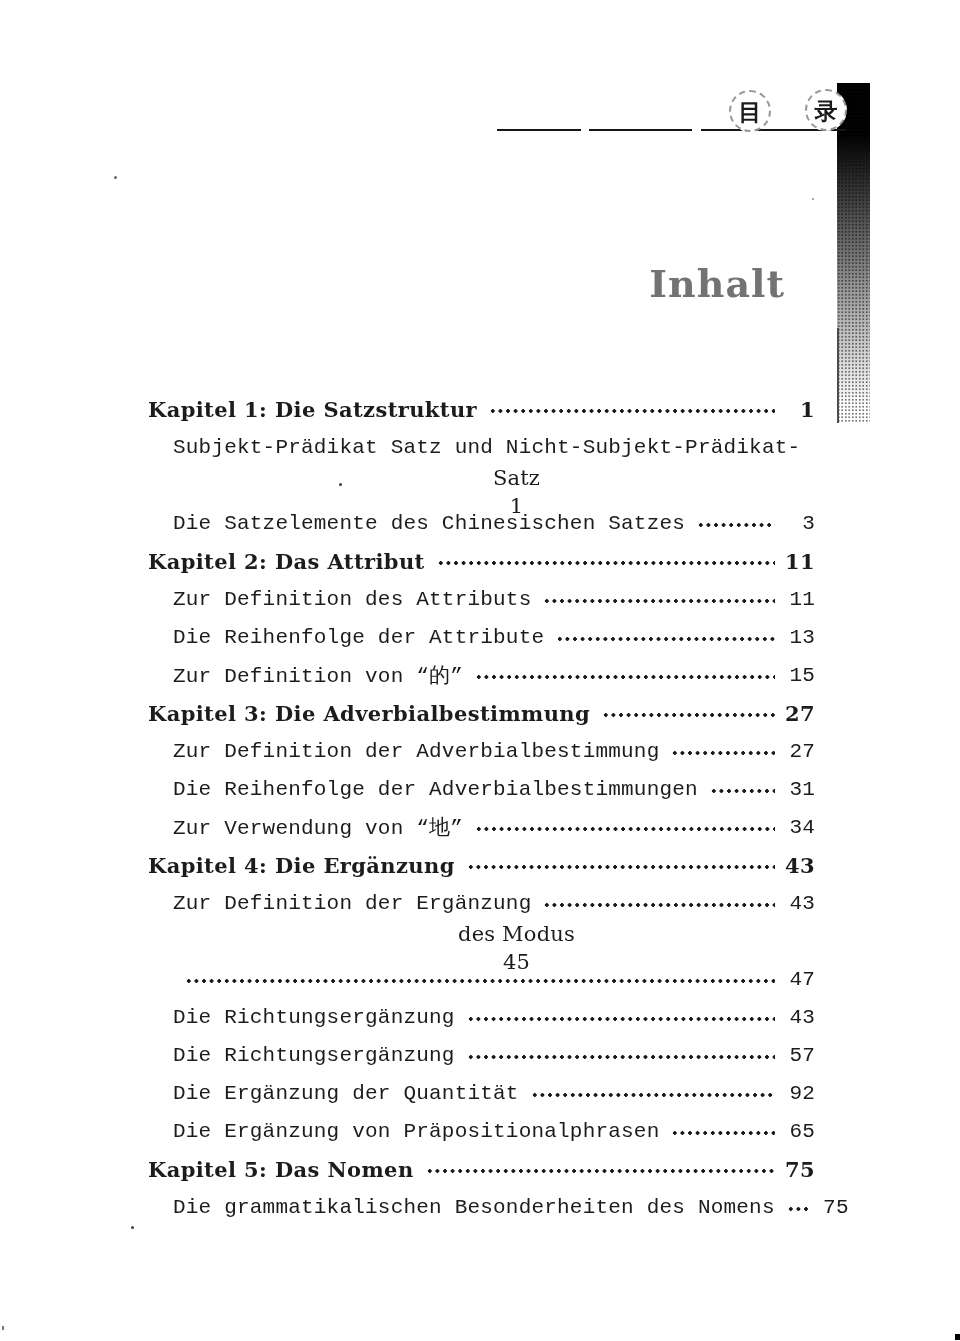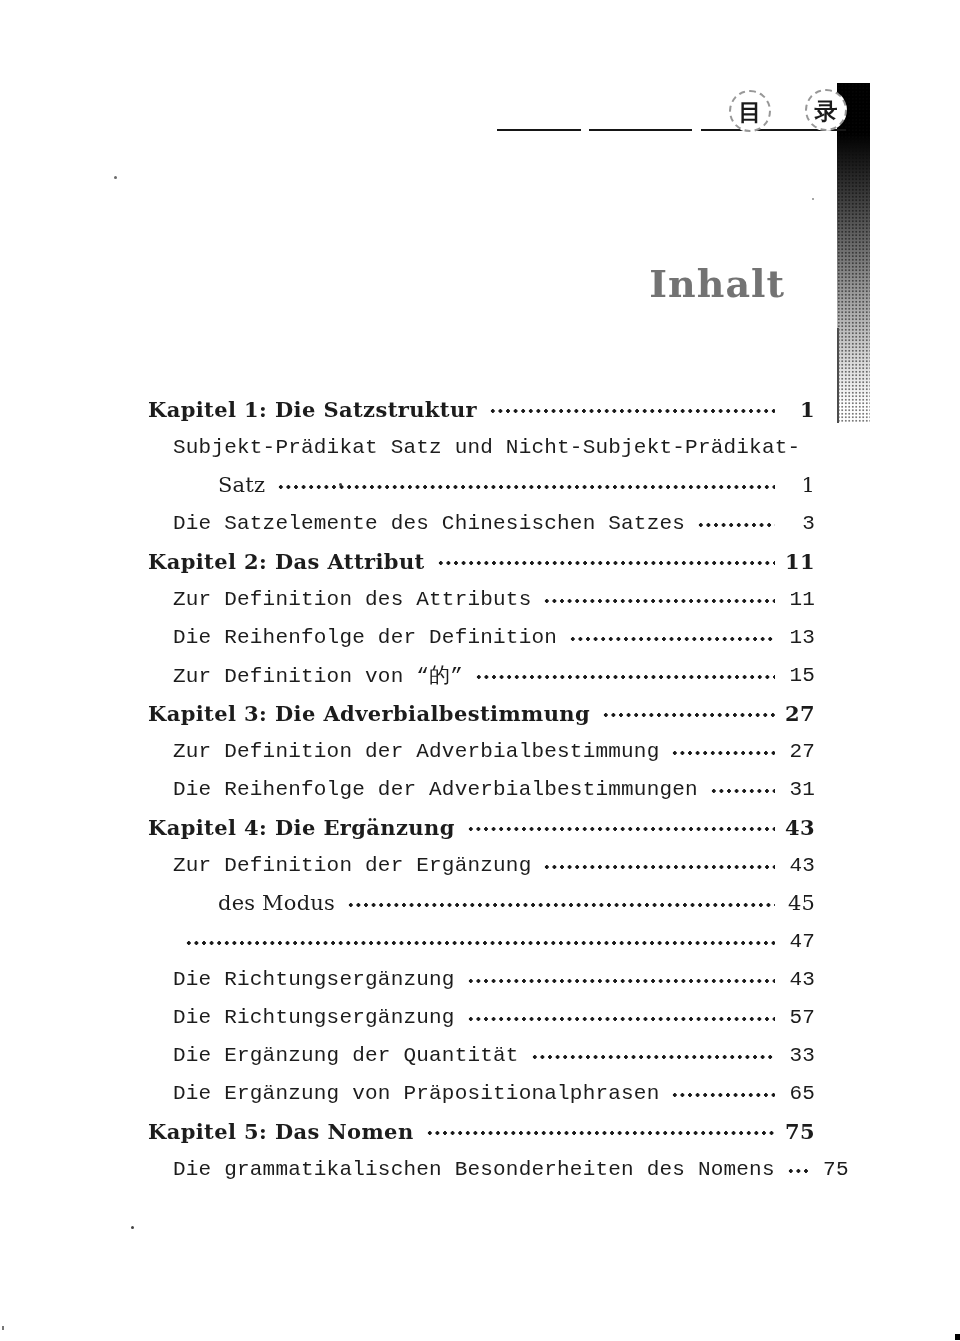--- a/index.html
+++ b/index.html
@@ -55,21 +55,21 @@
   
   .toc{
     position:absolute;left:148px;top:349px;width:667px;margin-top:41px;
   }
   .toc-row{
     display:flex;align-items:center;height:38px;
     font-size:21px;letter-spacing:.2px;white-space:nowrap;
   }
   .toc-row.lvl0{font-weight:bold;letter-spacing:.4px;}
   .toc-row.lvl1{padding-left:25px;font-family:Liberation Mono, monospace;}
-  .toc-row.lvl2{padding-left:70px;}
+  .toc-row.lvl2{padding-left:70px;flex-direction:column;}
   .label{flex:0 0 auto;}
   .leader{
     flex:1 1 auto;min-width:22px;height:12px;margin:4px 8px 0 12px;
     background-image:radial-gradient(circle, #1a1a1a 1.7px, rgba(0,0,0,0) 2.05px);
     background-size:7.6px 12px;background-repeat:repeat-x;background-position:left center;
   }
   .pagenum{flex:0 0 32px;text-align:right;font-size:21px;}
 
   
   .speck{position:absolute;background:#555;border-radius:50%;}
@@ -122,21 +122,21 @@
         <span class="label">Kapitel 2: Das Attribut</span>
         <span class="leader"></span>
         <span class="pagenum">11</span>
       </div>
       <div class="toc-row lvl1">
         <span class="label">Zur Definition des Attributs</span>
         <span class="leader"></span>
         <span class="pagenum">11</span>
       </div>
       <div class="toc-row lvl1">
-        <span class="label">Die Reihenfolge der Definition</span>
+        <span class="label">Die Reihenfolge der Attribute</span>
         <span class="leader"></span>
         <span class="pagenum">13</span>
       </div>
       <div class="toc-row lvl1">
         <span class="label">Zur Definition von “的”</span>
         <span class="leader"></span>
         <span class="pagenum">15</span>
       </div>
       <div class="toc-row lvl0">
         <span class="label">Kapitel 3: Die Adverbialbestimmung</span>
@@ -145,20 +145,25 @@
       </div>
       <div class="toc-row lvl1">
         <span class="label">Zur Definition der Adverbialbestimmung</span>
         <span class="leader"></span>
         <span class="pagenum">27</span>
       </div>
       <div class="toc-row lvl1">
         <span class="label">Die Reihenfolge der Adverbialbestimmungen</span>
         <span class="leader"></span>
         <span class="pagenum">31</span>
+      </div>
+      <div class="toc-row lvl1">
+        <span class="label">Zur Verwendung von “地”</span>
+        <span class="leader"></span>
+        <span class="pagenum">34</span>
       </div>
       <div class="toc-row lvl0">
         <span class="label">Kapitel 4: Die Ergänzung</span>
         <span class="leader"></span>
         <span class="pagenum">43</span>
       </div>
       <div class="toc-row lvl1">
         <span class="label">Zur Definition der Ergänzung</span>
         <span class="leader"></span>
         <span class="pagenum">43</span>
@@ -178,21 +183,21 @@
         <span class="pagenum">43</span>
       </div>
       <div class="toc-row lvl1">
         <span class="label">Die Richtungsergänzung</span>
         <span class="leader"></span>
         <span class="pagenum">57</span>
       </div>
       <div class="toc-row lvl1">
         <span class="label">Die Ergänzung der Quantität</span>
         <span class="leader"></span>
-        <span class="pagenum">33</span>
+        <span class="pagenum">92</span>
       </div>
       <div class="toc-row lvl1">
         <span class="label">Die Ergänzung von Präpositionalphrasen</span>
         <span class="leader"></span>
         <span class="pagenum">65</span>
       </div>
       <div class="toc-row lvl0">
         <span class="label">Kapitel 5: Das Nomen</span>
         <span class="leader"></span>
         <span class="pagenum">75</span>

